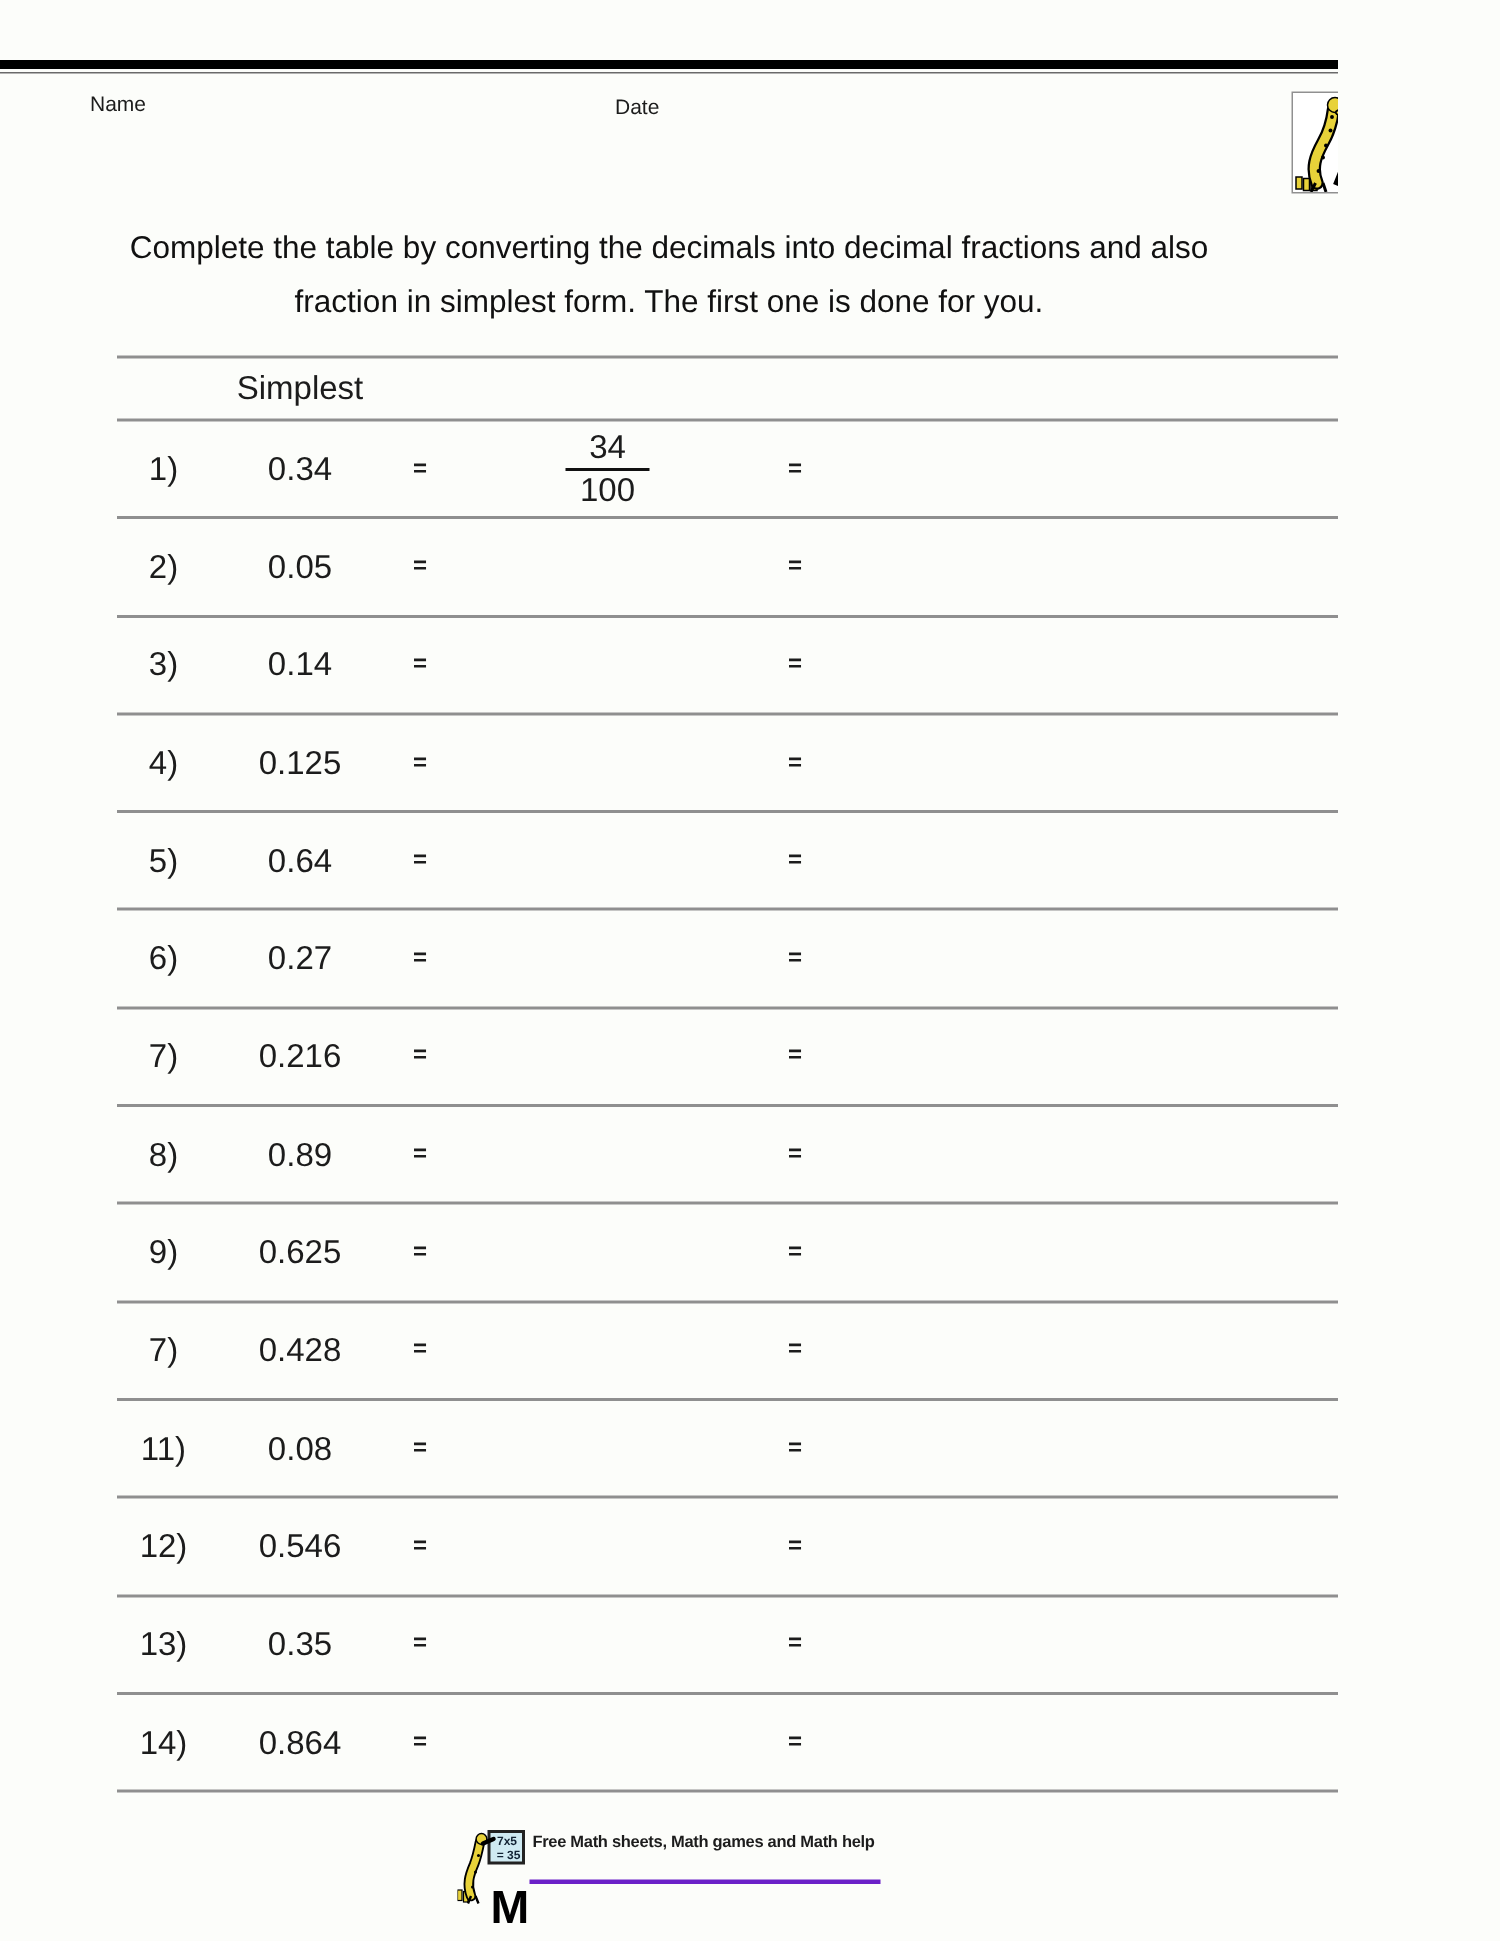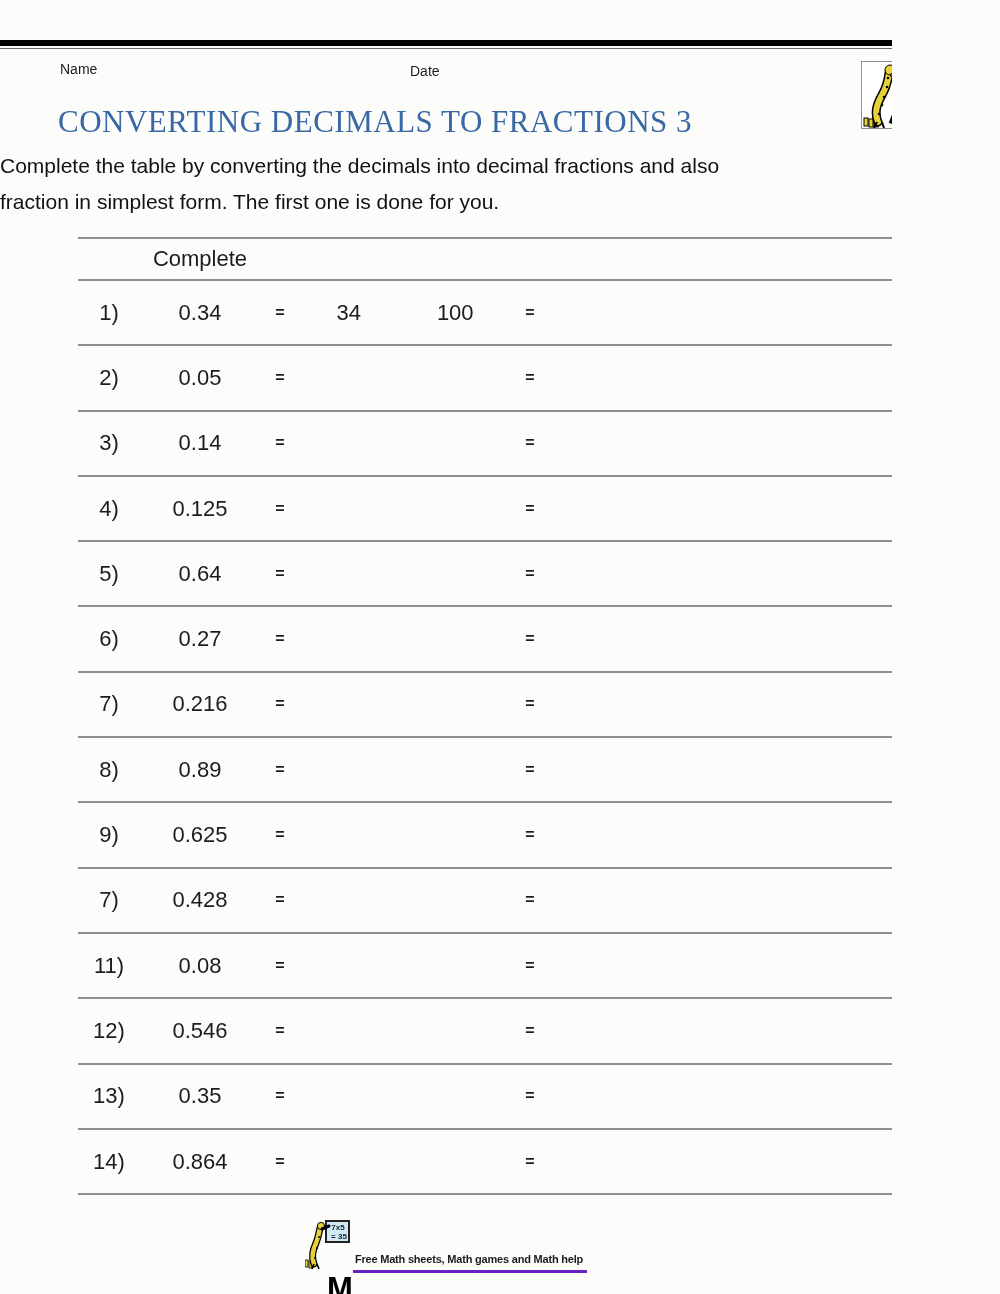--- a/index.html
+++ b/index.html
@@ -19,44 +19,44 @@
   .topbar-thin{position:absolute;top:48px;left:0;width:100%;height:1px;background:#6a6a6a;}
 
   .name-label{position:absolute;left:60px;top:61px;font-size:14px;}
   .date-label{position:absolute;left:410px;top:63px;font-size:14px;}
 
   .logo-box{position:absolute;left:861px;top:61px;width:84px;height:68px;background:#fff;border:1px solid #909090;}
 
   .title{position:absolute;left:58px;top:104px;font-family:"Liberation Serif",serif;
          font-size:31px;letter-spacing:0.5px;color:var(--title-blue);white-space:nowrap;}
 
-  .instructions{position:absolute;top:148px;left:0;width:100%;text-align:left;
+  .instructions{position:absolute;top:148px;left:0;width:100%;text-align:center;
                 font-size:21px;line-height:36px;color:#111;}
 
   .wtable{position:absolute;left:78px;top:237px;width:872px;font-size:22px;}
   .thead{display:flex;align-items:center;height:44px;
          border-top:2px solid var(--line-gray);border-bottom:2px solid var(--line-gray);}
   .trow{display:flex;align-items:center;height:65.3px;border-bottom:2px solid var(--line-gray);}
   .c{display:flex;justify-content:center;align-items:center;}
   .c.num{width:62px;}
   .c.dec{width:120px;}
   .c.eq{width:40px;font-size:16px;font-weight:700;}
   .c.frac{width:210px;}
   .c.simp{flex:1;}
 
-  .fraction{display:inline-flex;flex-direction:row;align-items:center;line-height:1.1;gap:28px;}
+  .fraction{display:inline-flex;flex-direction:column;align-items:center;line-height:1.1;}
   .fraction .fnum,.fraction .fden{padding:0 10px;}
   .fraction .fbar{align-self:stretch;height:2px;background:#111;margin:1px 0;}
 
   .footer{position:absolute;top:1220px;left:0;width:100%;display:flex;justify-content:center;}
   .footer-inner{display:flex;align-items:flex-start;}
   .footer-logo{flex:0 0 auto;}
   .footer-text{display:flex;flex-direction:column;align-items:flex-start;margin-left:2px;}
-  .tagline{font-size:11px;font-weight:bold;letter-spacing:-0.2px;padding:2px 4px 5px 2px;
-           border-bottom:3px solid var(--accent-purple);white-space:nowrap;margin-top:31px;}
+  .tagline{font-size:11px;font-weight:bold;letter-spacing:-0.2px;padding:2px 4px 19px 2px;
+           border-bottom:3px solid var(--accent-purple);white-space:nowrap;}
   .site-row{display:flex;align-items:flex-end;margin-left:-26px;position:relative;line-height:1;}
   .big-m{font-size:31px;font-weight:bold;color:#000;letter-spacing:0;}
   .site-text{font-size:22px;font-weight:bold;letter-spacing:0.5px;color:#fff;
              -webkit-text-stroke:1.2px #000;
              text-shadow:1px 1px 0 #000,-1px -1px 0 #000,1px -1px 0 #000,-1px 1px 0 #000;
              margin-left:1px;margin-bottom:1px;white-space:nowrap;}
 </style>
 </head>
 <body>
 
@@ -88,31 +88,30 @@
         <path d="M15,60 L12,66 M20,60 L22,66" stroke="#000" stroke-width="2"></path>
         <circle cx="17" cy="52" r="1.3" fill="#000"></circle>
         <circle cx="20" cy="43" r="1.3" fill="#000"></circle>
         <circle cx="22" cy="35" r="1.3" fill="#000"></circle>
         <circle cx="25" cy="25" r="1.3" fill="#000"></circle>
         <circle cx="26" cy="16" r="1.3" fill="#000"></circle>
       </g>
     </svg>
   </div>
 
-  <div class="title">CONVERTING DECIMALS TO FRACTIONS 3</div>
 
   <div class="instructions">
     <div>Complete the table by converting the decimals into decimal fractions and also</div>
     <div>fraction in simplest form. The first one is done for you.</div>
   </div>
 
   <div class="wtable">
     <div class="thead">
       <div class="c num"></div>
-      <div class="c dec">Complete</div>
+      <div class="c dec">Simplest</div>
       <div class="c eq"></div>
       <div class="c eq"></div>
     </div>
     <div>
         <div class="trow">
           <div class="c num">1)</div>
           <div class="c dec">0.34</div>
           <div class="c eq">=</div>
           <div class="c frac">
             <span class="fraction">

